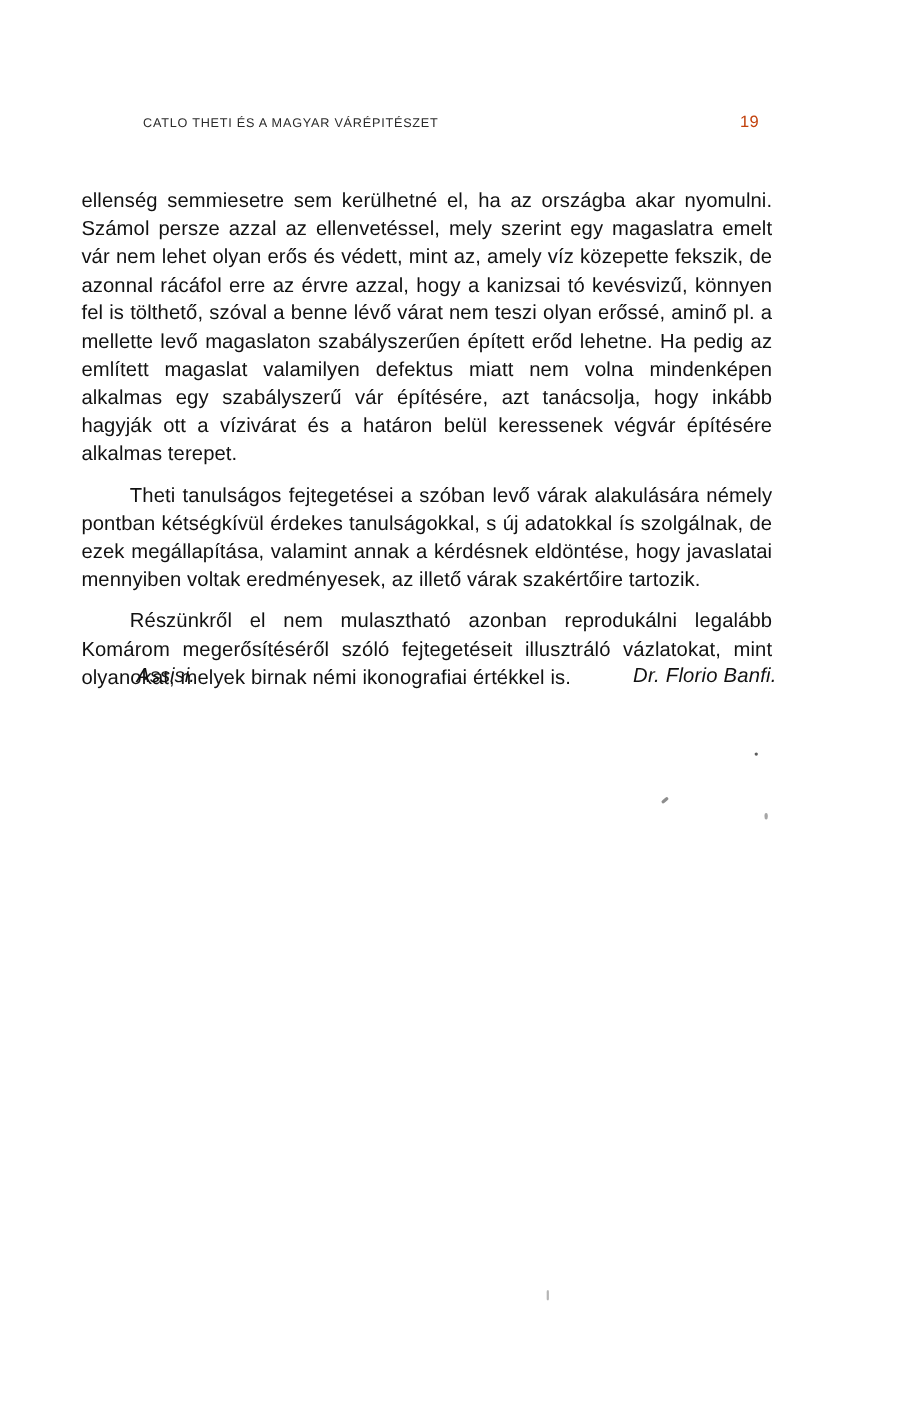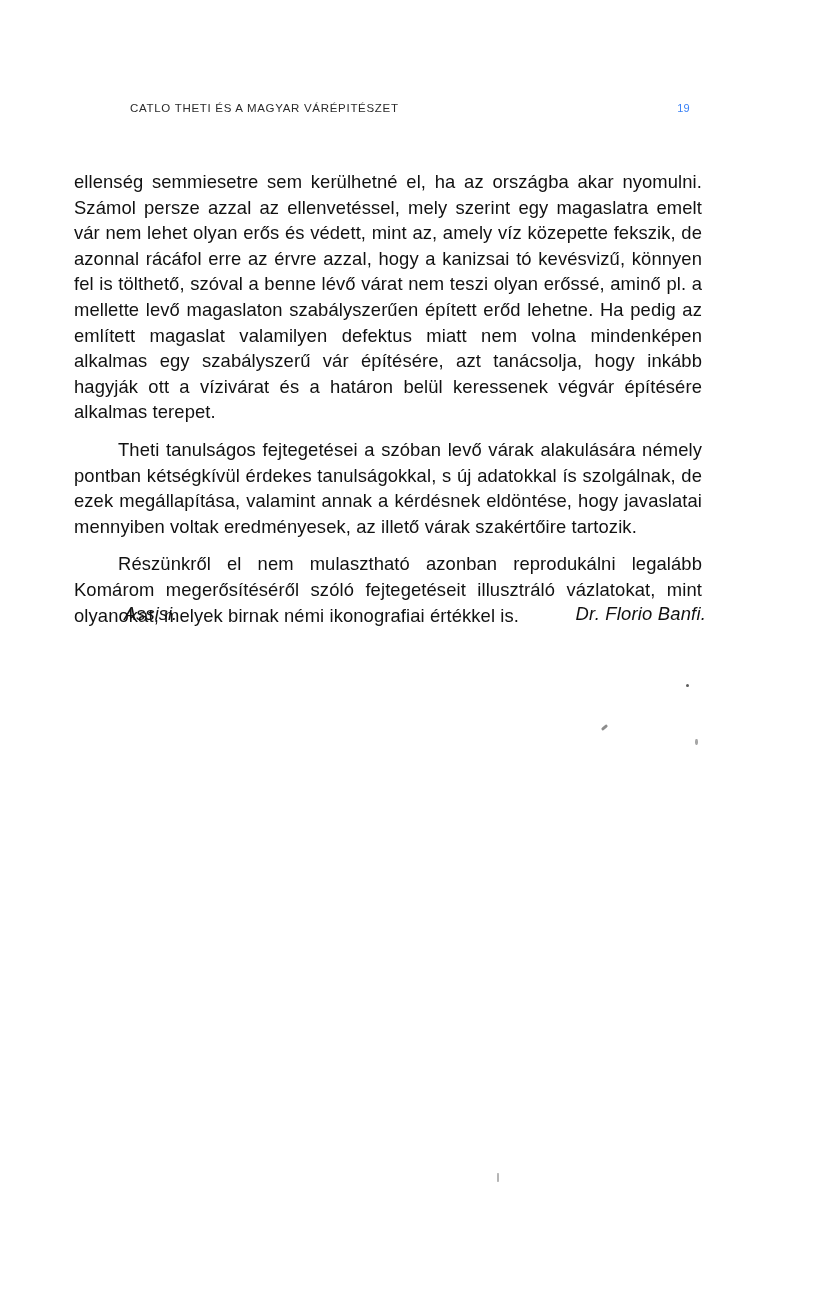--- a/index.html
+++ b/index.html
@@ -30,22 +30,22 @@
     align-items: baseline;
     justify-content: space-between;
   }
   .running-head .head-title {
     font-size: 11.5px;
     letter-spacing: 0.7px;
     color: #2a2a2a;
     white-space: nowrap;
   }
   .running-head .folio {
-    font-size: 11px;
-    color: #3b82f6;
+    font-size: 15px;
+    color: #c2410c;
     letter-spacing: 0.3px;
   }
   .body-text {
     position: absolute;
     left: 62px;
     top: 145px;
     width: 652px;
     font-size: 18.4px;
     line-height: 25.6px;
     text-align: justify;

